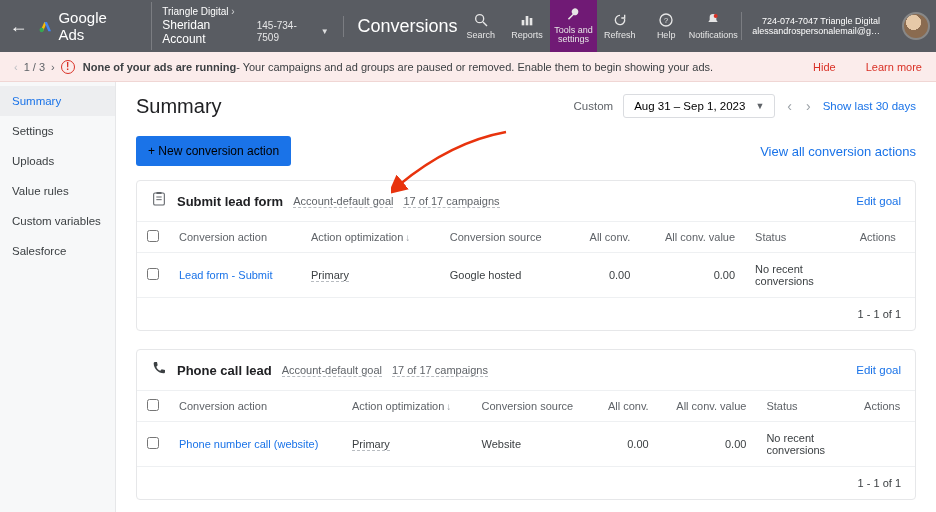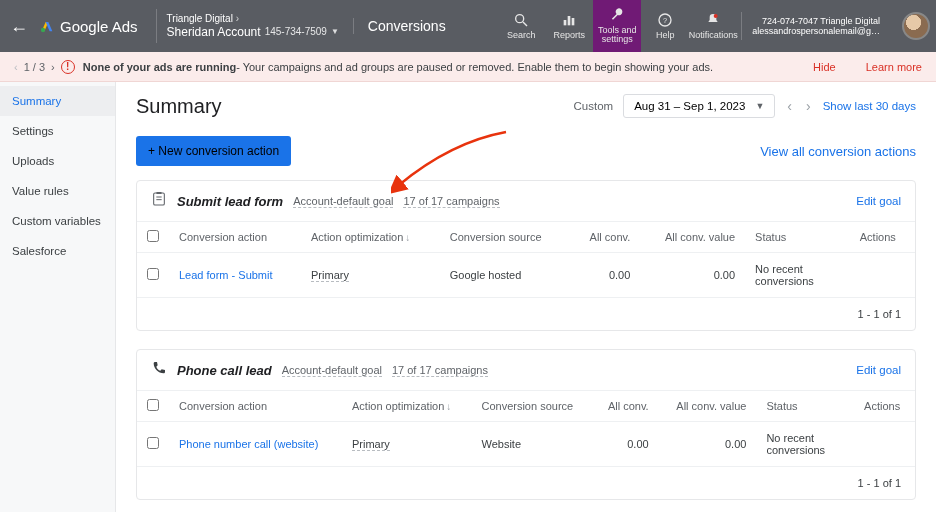--- a/index.html
+++ b/index.html
@@ -6,21 +6,21 @@
 body { width: 936px; height: 512px; background: #fff; position: relative; overflow: hidden; box-shadow: 0 2px 12px rgba(0,0,0,0.25); }
 
 
 .topbar { background: #595c62; height: 52px; display: flex; align-items: center; color: #fff; padding: 0 6px; }
 .topbar .back { width: 26px; text-align: center; font-size: 18px; cursor: pointer; }
 .logo { display: flex; align-items: center; gap: 4px; font-size: 15px; font-weight: 500; margin: 0 6px; }
 .logo-mark { width: 18px; height: 16px; }
 .acctbox { display: flex; flex-direction: column; border-left: 1px solid #7b7d82; padding: 4px 10px; font-size: 10px; line-height: 1.2; margin-left: 12px; }
 .acctbox .row2 { display: flex; align-items: center; gap: 4px; }
 .acctbox .nm { font-size: 12px; }
-.section-title { font-size: 14px; font-weight: 400; border-left: 1px solid #7b7d82; padding-left: 14px; margin-left: 4px; flex: 0 0 auto; }
+.section-title { font-size: 18px; font-weight: 400; border-left: 1px solid #7b7d82; padding-left: 14px; margin-left: 4px; flex: 0 0 auto; }
 .spacer { flex: 1; }
 .tool { display: flex; flex-direction: column; align-items: center; justify-content: center; width: 48px; height: 52px; font-size: 9px; gap: 2px; color: #e6e6e6; cursor: pointer; position: relative; }
 .tool.active { background: #701a75; }
 .tool svg { width: 16px; height: 16px; }
 .rightacct { display: flex; align-items: center; gap: 22px; border-left: 1px solid #7b7d82; padding-left: 10px; margin-left: 4px; }
 .rightacct .txt { display:flex; flex-direction:column; font-size: 9px; text-align: right; line-height: 1.15; }
 .avatar { width: 28px; height: 28px; border-radius: 50%; background: radial-gradient(circle at 40% 35%, #e6c9a8 0 35%, #8a6b50 36% 100%); border: 2px solid #888; }
 
 
 .alertbar { background: #fbeceb; height: 30px; display: flex; align-items: center; padding: 0 14px; font-size: 11px; color: #3c4043; border-bottom: 1px solid #f0d6d4; }
@@ -51,21 +51,21 @@
 .range .nav { color: #9aa0a6; padding: 0 2px; cursor: pointer; font-size: 14px; }
 .range .showlast { color: #1a73e8; cursor: pointer; }
 
 .actionrow { display: flex; align-items: center; margin-bottom: 14px; }
 .newbtn { background: #1a73e8; color: #000000; border: none; border-radius: 3px; padding: 8px 12px; font-size: 12px; cursor: pointer; }
 .viewall { margin-left: auto; color: #1a73e8; font-size: 13px; cursor: pointer; }
 
 .card { border: 1px solid #e6e7e9; border-radius: 4px; margin-bottom: 18px; background: #fff; }
 .cardhead { display: flex; align-items: center; gap: 10px; padding: 10px 14px; border-bottom: 1px solid #eef0f2; }
 .cardhead .ci { width: 16px; height: 16px; color: #5f6368; }
-.cardhead .ctitle { font-size: 13px; font-weight: 600; color: #202124; font-style: italic; }
+.cardhead .ctitle { font-size: 13px; font-weight: 600; color: #202124; }
 .cardhead .meta { font-size: 11px; color: #5f6368; border-bottom: 1px dashed #b8bcc1; cursor: default; }
 .cardhead .edit { margin-left: auto; color: #1a73e8; font-size: 11.5px; cursor: pointer; }
 .tbl { width: 100%; border-collapse: collapse; font-size: 11px; color: #3c4043; }
 .tbl th { text-align: left; font-weight: 400; color: #5f6368; padding: 8px 10px; border-bottom: 1px solid #eef0f2; }
 .tbl td { padding: 10px 10px; border-bottom: 1px solid #eef0f2; vertical-align: middle; }
 .tbl th.num, .tbl td.num { text-align: right; }
 .tbl .chk { width: 26px; text-align: center; }
 .tbl input[type=checkbox] { width: 12px; height: 12px; cursor: pointer; }
 .link { color: #1a73e8; cursor: pointer; }
 .dashed { border-bottom: 1px dashed #b8bcc1; display: inline; }
@@ -112,20 +112,27 @@
         <rect x="10" y="6" width="4" height="14" fill="#e6e6e6"></rect>
         <rect x="16" y="9" width="4" height="11" fill="#e6e6e6"></rect>
       </svg>
     <span>Reports</span>
   </div>
   <div class="tool active">
     <svg viewBox="0 0 24 24">
         <path d="M20 6a5 5 0 0 1-6.9 4.6L6 17.7 4.3 16l7.1-7.1A5 5 0 1 1 20 6z" fill="#e6e6e6"></path>
       </svg>
     <span style="line-height:1.05;text-align:center">Tools and settings</span>
+  </div>
+  <div class="tool">
+    <svg viewBox="0 0 24 24">
+        <path d="M12 5a7 7 0 1 0 6.7 5" stroke="#e6e6e6" stroke-width="2" fill="none"></path>
+        <path d="M19 4v5h-5" stroke="#e6e6e6" stroke-width="2" fill="none"></path>
+      </svg>
+    <span>Refresh</span>
   </div>
   <div class="tool">
     <svg viewBox="0 0 24 24">
         <circle cx="12" cy="12" r="9" stroke="#e6e6e6" stroke-width="2" fill="none"></circle>
         <text x="12" y="16" font-size="11" text-anchor="middle" fill="#e6e6e6">?</text>
       </svg>
     <span>Help</span>
   </div>
   <div class="tool">
     <svg viewBox="0 0 24 24">

